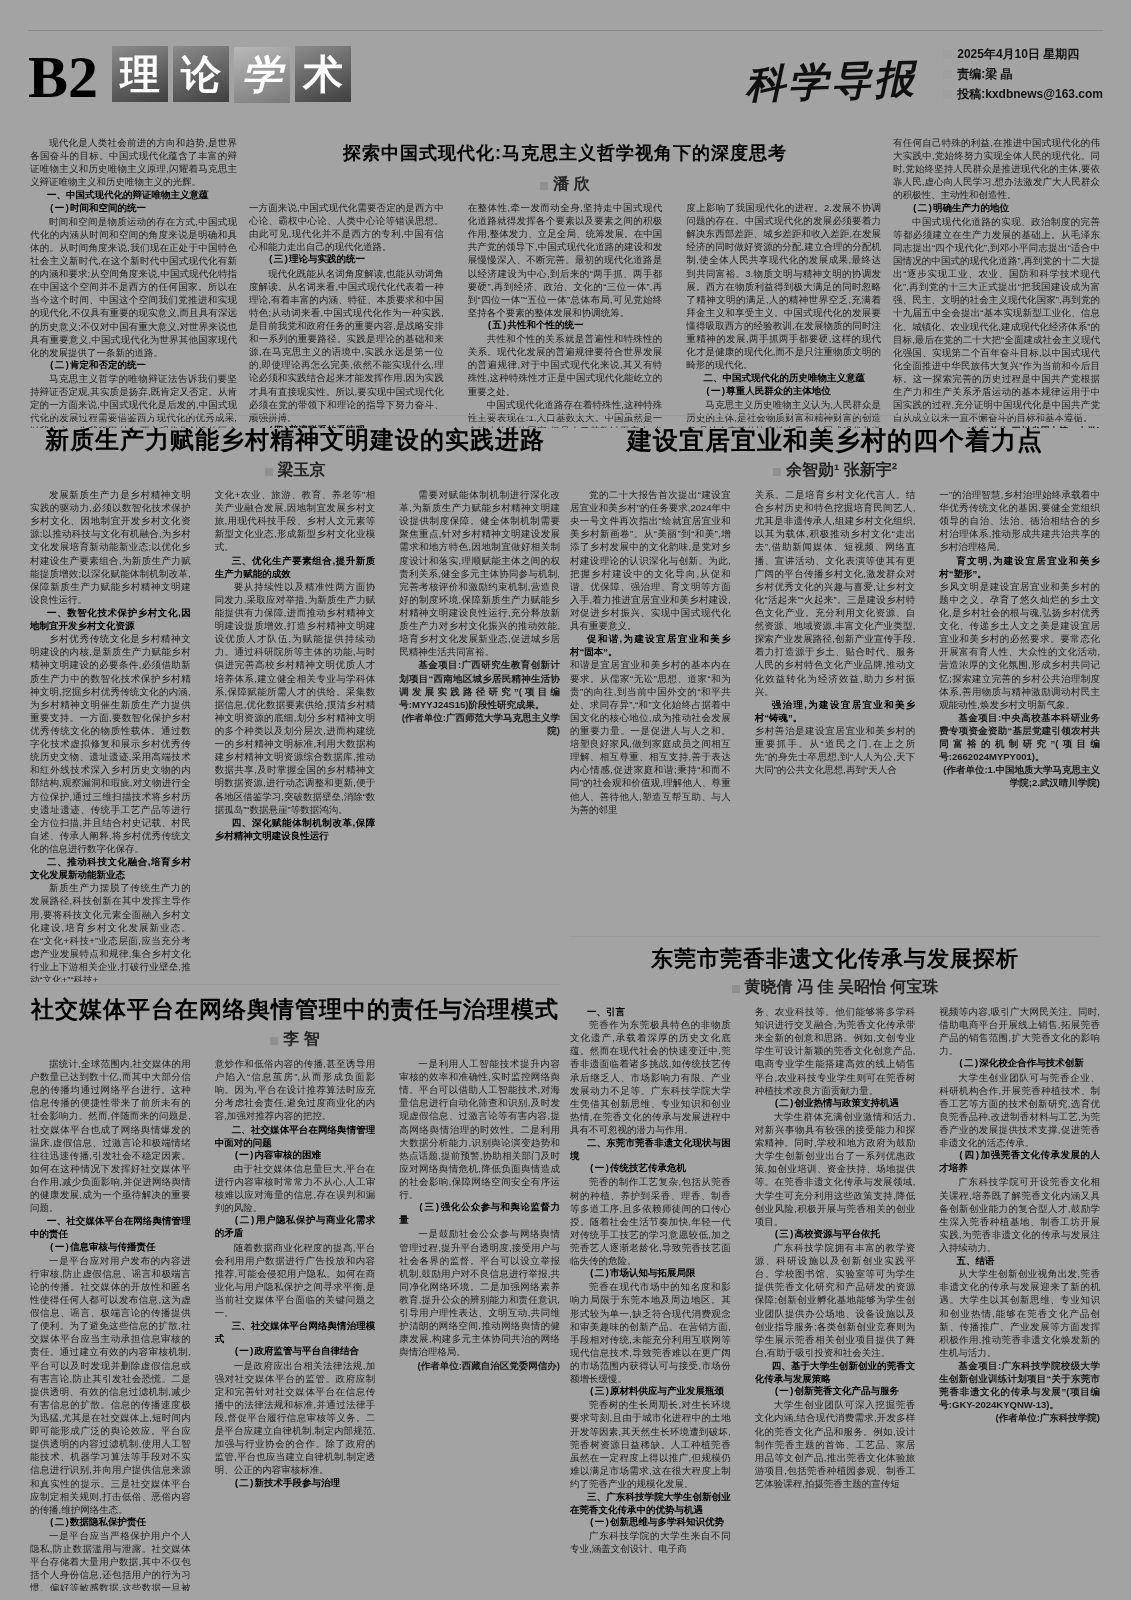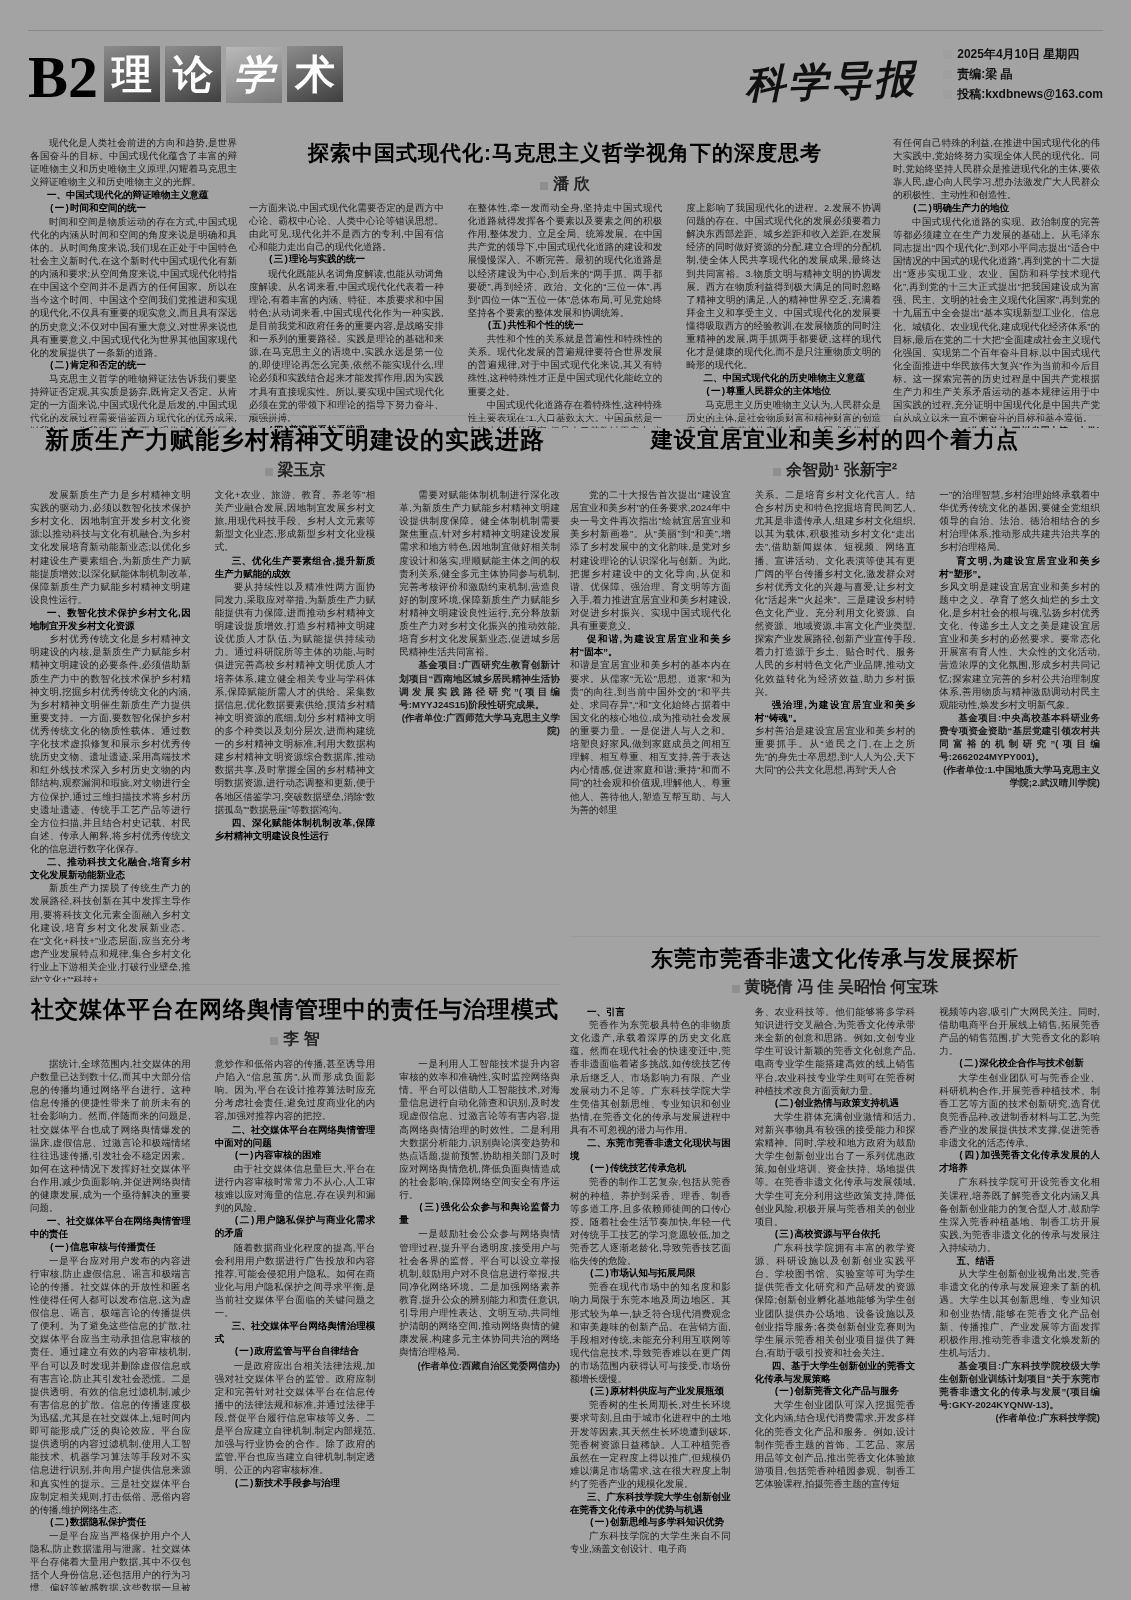--- a/index.html
+++ b/index.html
@@ -9,21 +9,21 @@
 
   .hairline { position:absolute; height:1px; background:#8a8a8a; }
   #rule-top    { left:28px;  width:1075px; top:30px; }
   #rule-a1     { left:28px;  width:1075px; top:415px; background:#9a9a9a; }
   #rule-left-b { left:30px;  width:530px;  top:984px; background:#9a9a9a; }
   #rule-right-b{ left:570px; width:530px;  top:936px; background:#9a9a9a; }
 
   
   #header { position:absolute; left:28px; top:42px; width:1075px; height:76px; }
   .edition { font-family:"Liberation Serif", serif; font-weight:bold; font-size:60px; line-height:70px; color:#000; float:left; }
-  .tiles { float:left; margin-left:6px; margin-top:4px;text-decoration:underline; }
+  .tiles { float:left; margin-left:14px; margin-top:4px;text-decoration:underline; }
   .tile { display:inline-block; width:56px; height:56px; margin-right:5px; text-align:center; line-height:56px;
           font-size:40px; font-weight:bold; color:#fff; background:linear-gradient(160deg,#8c8c8c,#3f3f3f); }
   .tile:nth-child(3) { background:linear-gradient(160deg,#b9b9b9,#787878); font-family:"Liberation Serif",serif; font-style:italic; }
   #header-right { float:right; display:flex; align-items:flex-start; gap:26px; margin-top:2px; }
   .masthead { font-family:"Liberation Serif", serif; font-style:italic; font-weight:bold; font-size:40px;
               letter-spacing:3px; color:#101010; transform:rotate(-2deg); margin-top:10px; }
   .pubinfo { font-size:12px; font-weight:bold; line-height:20px; color:#111; }
   .pubinfo .row { white-space:nowrap; }
   .sq { display:inline-block; width:9px; height:9px; background:#9f9f9f; margin-right:5px; vertical-align:-1px; }
 
@@ -37,29 +37,29 @@
   .para.pi { text-indent:0; }
   .para.h1 { font-weight:bold; text-indent:1.8em; color:#000; }
   .para.h2 { font-family:Liberation Mono, monospace; font-weight:bold; text-indent:2em; color:#000; }
   .para.fund { font-weight:bold; text-indent:2em; }
   .para.unit { text-align:right; font-weight:bold; text-indent:0; }
 
   
   #a1 { position:absolute; left:30px; top:136px; width:1070px; height:292px; display:flex; gap:12px; }
   .a1-side { width:207px; flex:0 0 207px; height:292px; }
   #a1-mid { flex:1 1 auto; display:flex; flex-direction:column; }
-  #a1 .headline { font-size:21px; line-height:34px; }
+  #a1 .headline { font-size:18px; line-height:34px; }
   #a1 .byline { margin:4px 0 6px; }
   #a1-mid .cols { height:228px; }
 
   
   #a2 { position:absolute; left:30px; top:424px; width:530px; height:556px; }
   #a3 { position:absolute; left:570px; top:424px; width:530px; height:508px; }
   #a2 .headline { font-size:24px; line-height:32px; }
-  #a3 .headline { font-size:22px; line-height:32px; }
+  #a3 .headline { font-size:25px; line-height:32px; }
   #a2 .byline, #a3 .byline { margin:4px 0 7px; }
   #a2 .cols { height:494px; }
   #a3 .cols { height:446px; }
 
   
   #a4 { position:absolute; left:30px; top:994px; width:530px; height:594px; }
   #a5 { position:absolute; left:570px; top:944px; width:530px; height:644px; }
   #a4 .headline { font-size:23px; line-height:31px; }
   #a5 .headline { font-size:22px; line-height:29px; }
   #a4 .byline { margin:4px 0 7px; }

